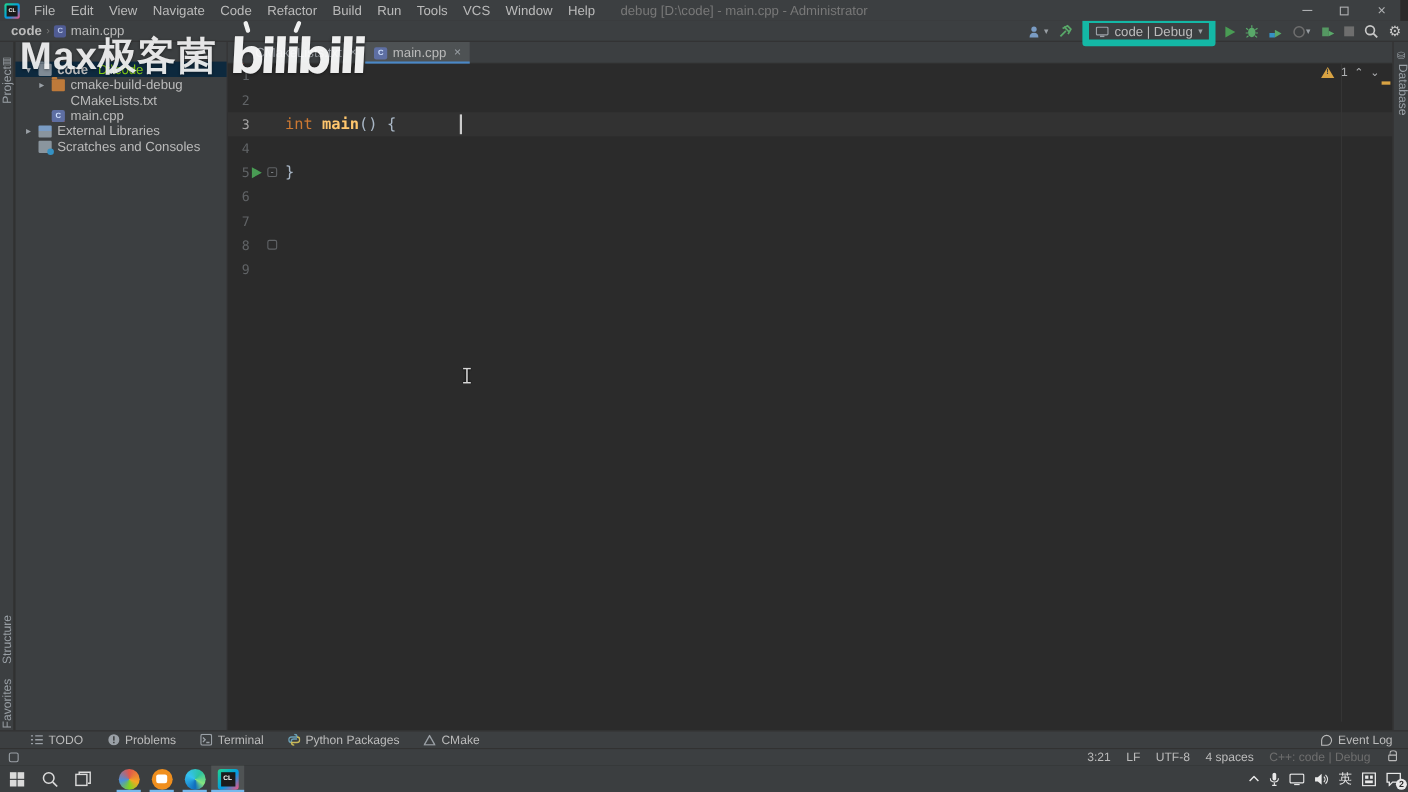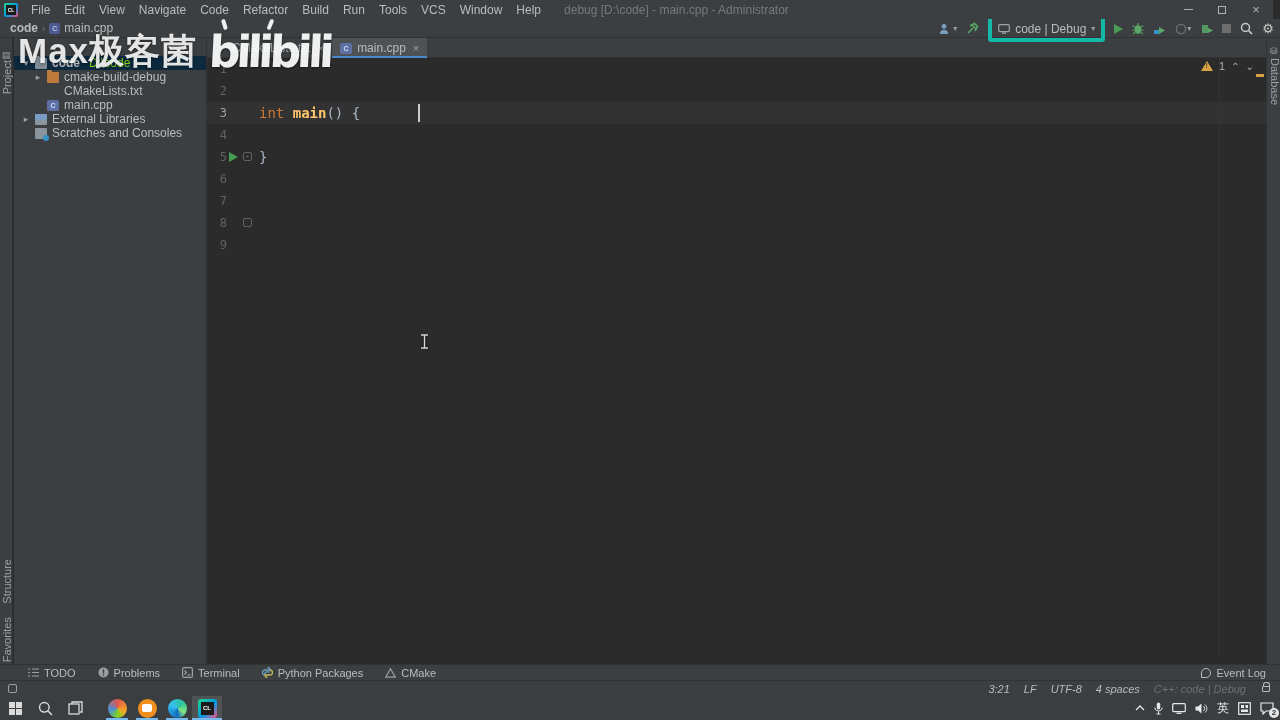--- a/index.html
+++ b/index.html
@@ -26,21 +26,21 @@
   
   #navbar { position:absolute; left:0; top:19px; right:0; height:19px; background:#3C3F41;
             display:flex; align-items:center; font-size:12px; color:#BBBBBB; z-index:4;
             border-bottom:1px solid #323232;}
   .crumb { display:flex; align-items:center; gap:4px; padding:0 4px; }
   .crumb-sep { color:#787878; font-size:10px; }
   .file-ico { width:11px; height:11px; background:#4F5B93; border-radius:2px; color:#B5C4E8;
               font-size:7px; font-weight:bold; display:flex; align-items:center; justify-content:center;}
   #run-toolbar { position:absolute; right:6px; top:0; height:19px; display:flex; align-items:center; gap:9px; }
   .tb-ico { display:flex; align-items:center; }
-  .cfg-box { display:flex; align-items:center; gap:5px; border:4px solid #14b8a6; border-radius:3px;
+  .cfg-box { display:flex; align-items:center; gap:5px; border:6px solid #14b8a6; border-radius:3px;
              padding:0 6px; height:27px; color:#BBBBBB; }
   .chev { font-size:8px; color:#9AA0A6; }
   .play-tri { width:0; height:0; border-left:9px solid #499C54; border-top:5px solid transparent; border-bottom:5px solid transparent; }
   .stop-sq { width:9px; height:9px; background:#6E6E6E; }
 
   
   .stripe { position:absolute; background:#3C3F41; z-index:3; }
   #stripe-left { left:0; top:38px; bottom:56px; width:13px; border-right:1px solid #323232; }
   #stripe-right { right:0; top:38px; bottom:56px; width:14px; border-left:1px solid #323232; }
   .vlabel { position:absolute; color:#9AA0A6; font-size:11px; writing-mode:vertical-rl; }
@@ -118,21 +118,21 @@
   .tw-item { display:flex; align-items:center; gap:5px; }
   .tw-ico { font-size:10px; color:#9AA0A6; display:flex; }
   #event-log { position:absolute; right:14px; display:flex; align-items:center; gap:5px; }
   .elog-ico { width:10px; height:10px; border:1.5px solid #BBBBBB; border-radius:50% 50% 50% 0; }
 
   
   #statusbar { position:absolute; left:0; right:0; bottom:24px; height:16px; background:#3C3F41;
                border-top:1px solid #323232; display:flex; align-items:center; font-size:11px;
                color:#BBBBBB; z-index:4; }
   #tw-switcher { width:9px; height:9px; border:1px solid #9AA0A6; border-radius:2px; margin-left:8px; }
-  #status-right { position:absolute; right:10px; display:flex; align-items:center; gap:14px;font-style:italic; }
+  #status-right { position:absolute; right:10px; display:flex; align-items:center; gap:14px; }
   .dim { color:#6E6E6E; }
   .lock-ico { width:8px; height:6px; border:1px solid #BBBBBB; border-radius:1px; position:relative; margin-left:2px;}
   .lock-ico:before { content:""; position:absolute; right:-1px; top:-5px; width:5px; height:4px;
                      border:1px solid #BBBBBB; border-bottom:none; border-radius:3px 3px 0 0; }
 
   
   #taskbar { position:absolute; left:0; right:0; bottom:0; height:24px; background:#3B3E40;
              display:flex; align-items:center; z-index:6; }
   .tb-btn { width:30px; height:24px; display:flex; align-items:center; justify-content:center; position:relative; }
   .tb-btn.running:after { content:""; position:absolute; left:4px; right:4px; bottom:0; height:2px; background:#76B9ED; }

